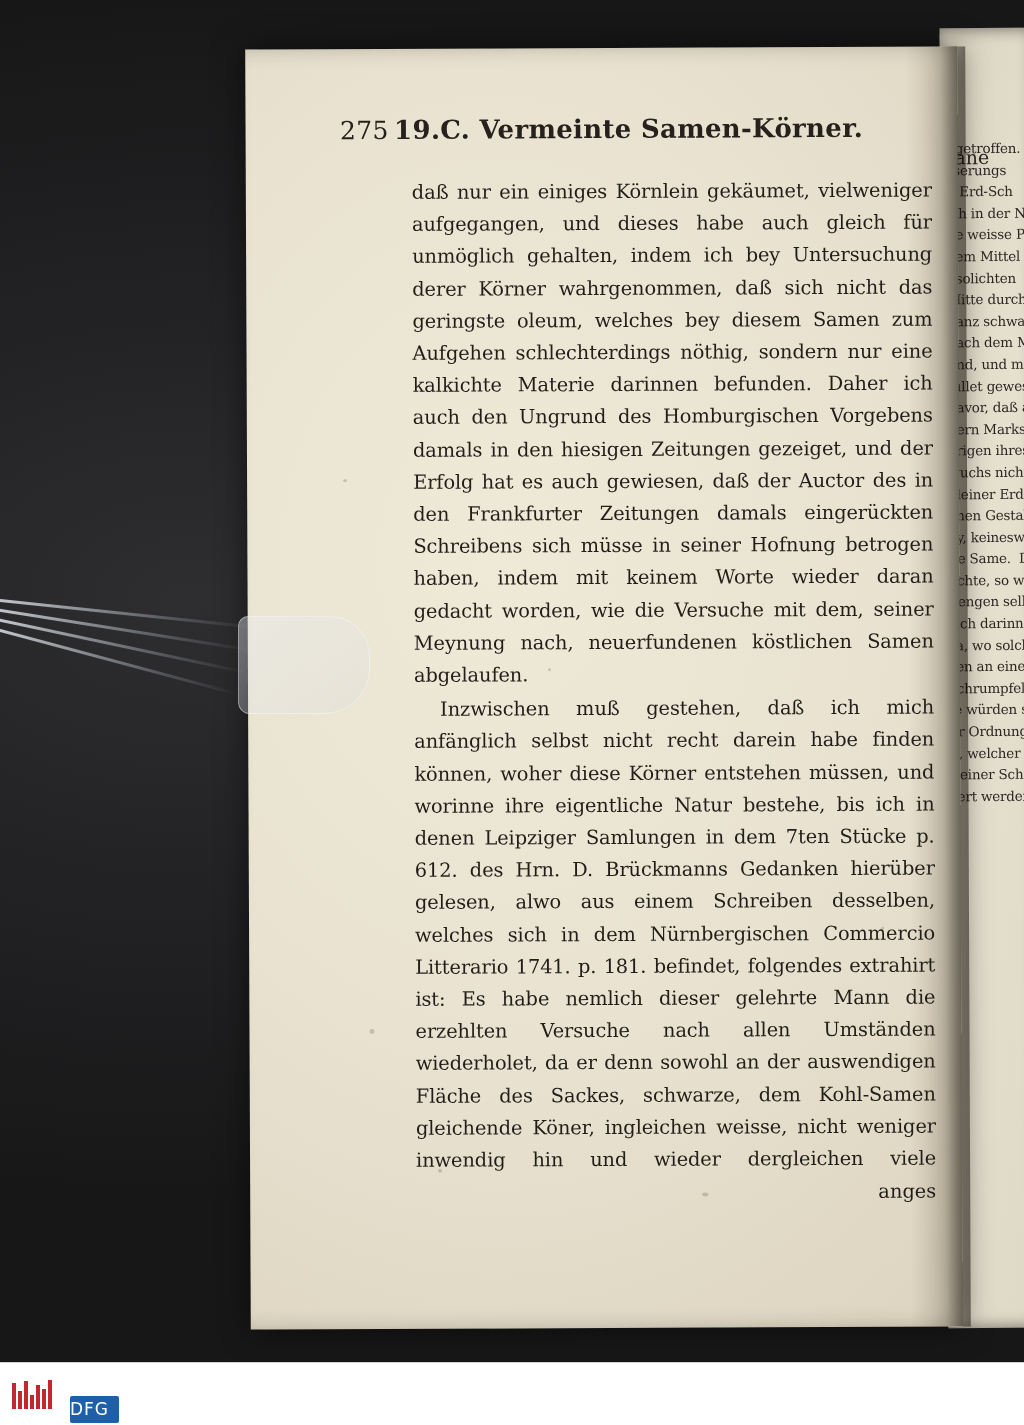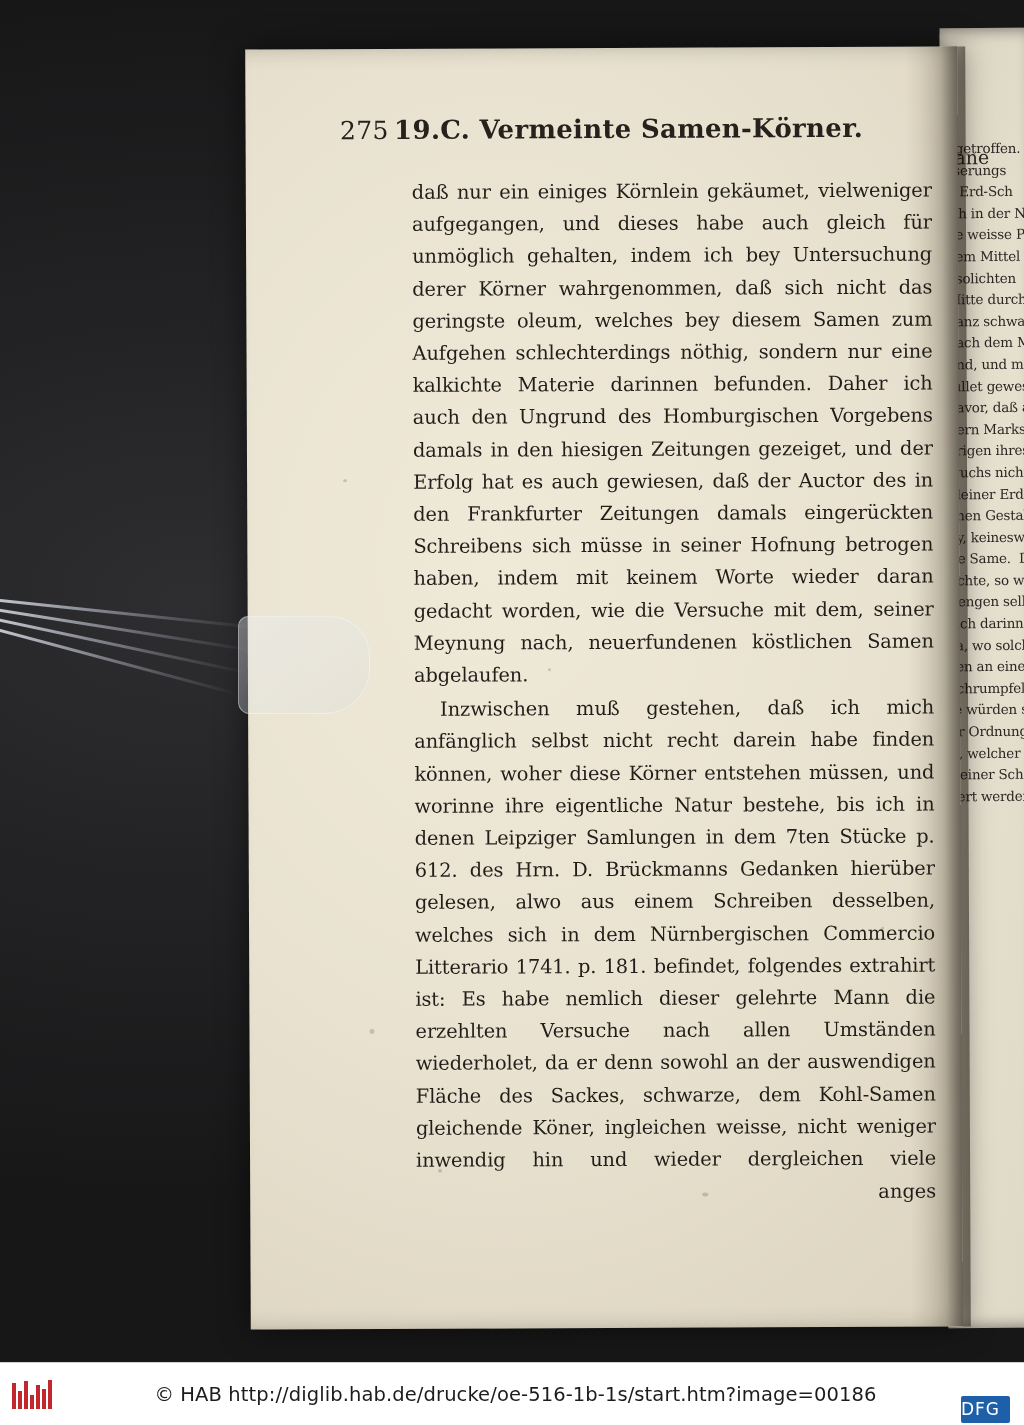--- a/index.html
+++ b/index.html
@@ -281,17 +281,16 @@
   <div class="caption">
     <div class="barcode">
       <i style="height:26px"></i>
         <i style="height:18px"></i>
         <i style="height:28px"></i>
       <i style="height:14px"></i>
         <i style="height:24px"></i>
         <i style="height:20px"></i>
       <i style="height:29px"></i>
     </div>
-    <div class="cap-text">© HAB http://diglib.hab.de/drucke/oe-516-1b-1s/start.htm?image=00186</div>
     <div class="dfg">DFG</div>
   </div>
 
 </div>
 
 </body></html>

